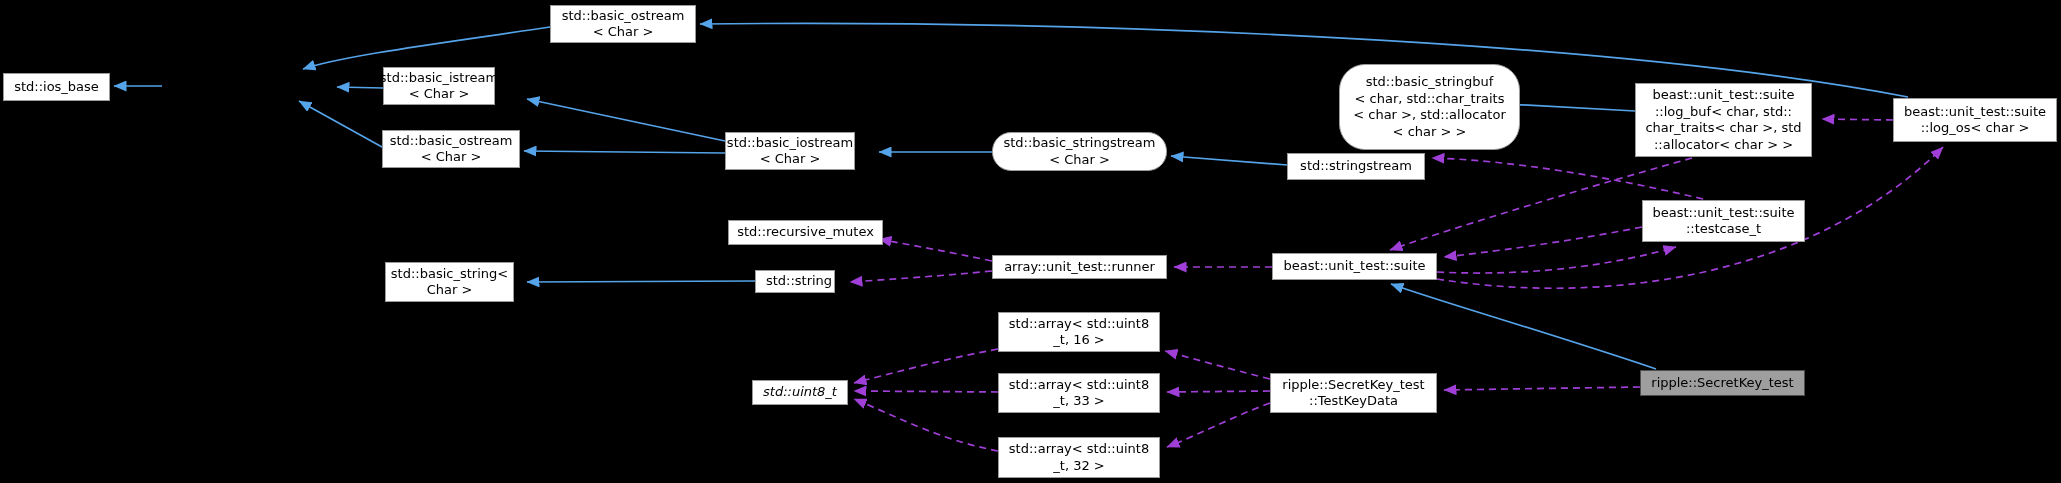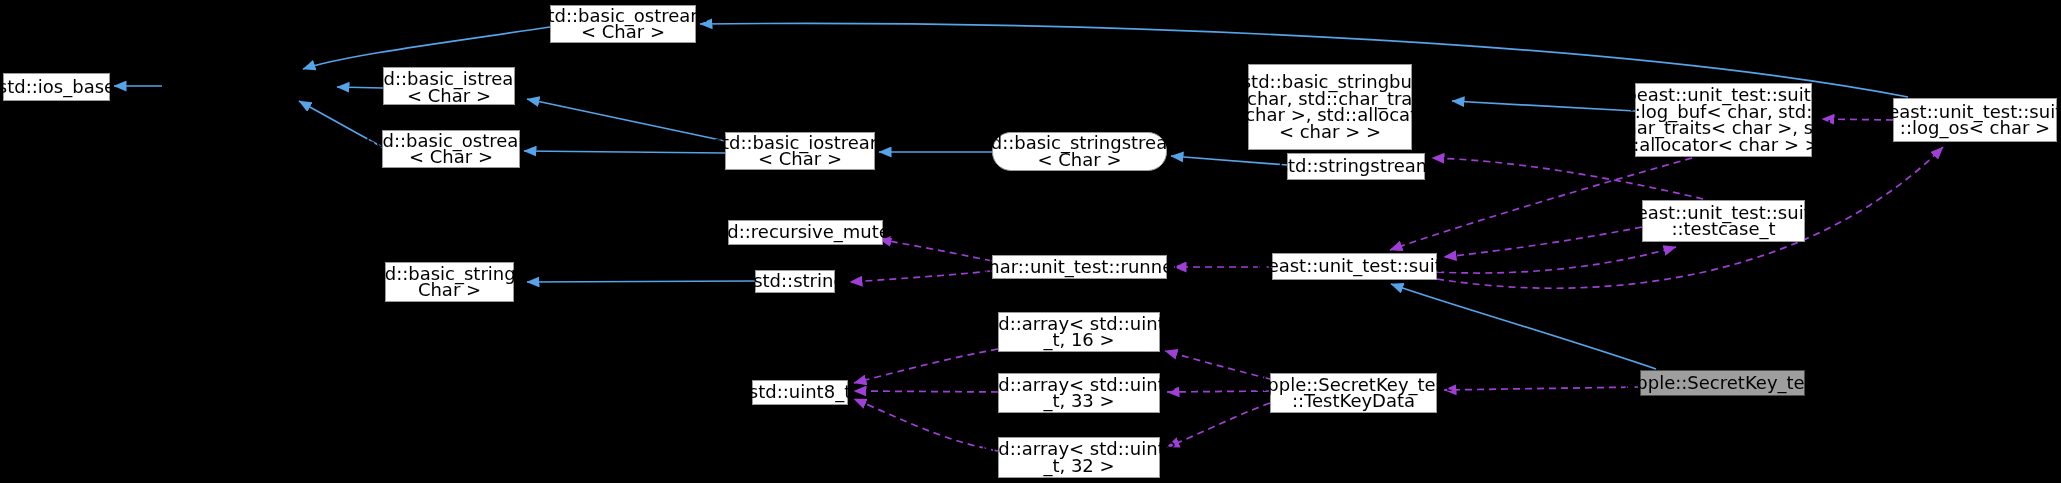--- a/index.html
+++ b/index.html
@@ -15,21 +15,21 @@
   .edge.inheritance{stroke:var(--inh);}
   .edge.usage{stroke:var(--use);stroke-dasharray:7,5;}
   .node{
     position:absolute;
     box-sizing:border-box;
     background:var(--nodefill);
     border:1.6px solid var(--nodeborder);
     color:var(--textcolor);
     display:flex;flex-direction:column;
     align-items:center;justify-content:center;
-    font-size:18px;line-height:16.5px;
+    font-size:13px;line-height:16.5px;
     white-space:nowrap;
     text-align:center;
   }
   .node.highlight{
     background:var(--hifill);
     border-color:var(--hiborder);
   }
 </style>
 </head>
 <body>
@@ -73,37 +73,37 @@
       <path d="M 998,392 L 854,391" class="edge usage" marker-end="url(#arrow-usage)"></path>
       <path d="M 998,451 C 940,440 898,417 854,399" class="edge usage" marker-end="url(#arrow-usage)"></path>
     </svg>
     <div class="node" style="left: 3px; top: 73px; width: 107px; height: 28px;">
       <div>std::ios_base</div>
     </div>
     <div class="node" style="left: 550px; top: 5px; width: 146px; height: 38px;">
       <div>std::basic_ostream</div>
       <div>&lt; Char &gt;</div>
     </div>
-    <div class="node" style="left: 383px; top: 67px; width: 132px; height: 38px; justify-content: flex-end;">
+    <div class="node" style="left: 383px; top: 67px; width: 112px; height: 38px;">
       <div>std::basic_istream</div>
       <div>&lt; Char &gt;</div>
     </div>
     <div class="node" style="left: 382px; top: 130px; width: 138px; height: 38px;">
       <div>std::basic_ostream</div>
       <div>&lt; Char &gt;</div>
     </div>
-    <div class="node" style="left: 725px; top: 132px; width: 150px; height: 38px;">
+    <div class="node" style="left: 725px; top: 132px; width: 130px; height: 38px;">
       <div>std::basic_iostream</div>
       <div>&lt; Char &gt;</div>
     </div>
     <div class="node" style="left: 992px; top: 132px; width: 175px; height: 39px; border-radius: 19px;">
       <div>std::basic_stringstream</div>
       <div>&lt; Char &gt;</div>
     </div>
-    <div class="node" style="left: 1248px; top: 64px; width: 164px; height: 86px;">
+    <div class="node" style="left: 1339px; top: 64px; width: 181px; height: 86px; border-radius: 26px;">
       <div>std::basic_stringbuf</div>
       <div>&lt; char, std::char_traits</div>
       <div>&lt; char &gt;, std::allocator</div>
       <div>&lt; char &gt; &gt;</div>
     </div>
     <div class="node" style="left: 1287px; top: 153px; width: 138px; height: 27px;">
       <div>std::stringstream</div>
     </div>
     <div class="node" style="left: 1635px; top: 83px; width: 177px; height: 74px;">
       <div>beast::unit_test::suite</div>
@@ -116,37 +116,37 @@
       <div>::log_os&lt; char &gt;</div>
     </div>
     <div class="node" style="left: 1642px; top: 200px; width: 163px; height: 42px;">
       <div>beast::unit_test::suite</div>
       <div>::testcase_t</div>
     </div>
     <div class="node" style="left: 728px; top: 220px; width: 155px; height: 25px;">
       <div>std::recursive_mutex</div>
     </div>
     <div class="node" style="left: 992px; top: 255px; width: 175px; height: 24px;">
-      <div>char::unit_test::runner</div>
+      <div>array::unit_test::runner</div>
     </div>
     <div class="node" style="left: 1272px; top: 253px; width: 165px; height: 27px;">
       <div>beast::unit_test::suite</div>
     </div>
     <div class="node" style="left: 385px; top: 262px; width: 129px; height: 40px;">
       <div>std::basic_string&lt;</div>
       <div>Char &gt;</div>
     </div>
     <div class="node" style="left: 755px; top: 270px; width: 80px; height: 23px; padding-left: 8px;">
       <div>std::string</div>
     </div>
     <div class="node" style="left: 998px; top: 312px; width: 162px; height: 40px;">
       <div>std::array&lt; std::uint8</div>
       <div>_t, 16 &gt;</div>
     </div>
-    <div class="node" style="left: 752px; top: 380px; width: 96px; height: 25px;">
+    <div class="node" style="left: 752px; top: 380px; width: 96px; height: 25px; font-style: italic;">
       <div>std::uint8_t</div>
     </div>
     <div class="node" style="left: 998px; top: 373px; width: 162px; height: 40px;">
       <div>std::array&lt; std::uint8</div>
       <div>_t, 33 &gt;</div>
     </div>
     <div class="node" style="left: 998px; top: 437px; width: 162px; height: 41px;">
       <div>std::array&lt; std::uint8</div>
       <div>_t, 32 &gt;</div>
     </div>

